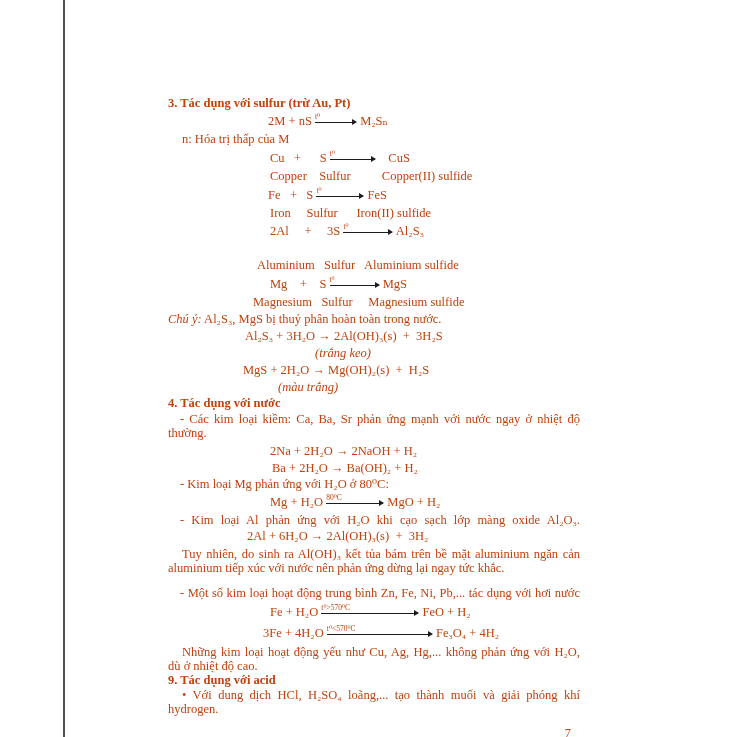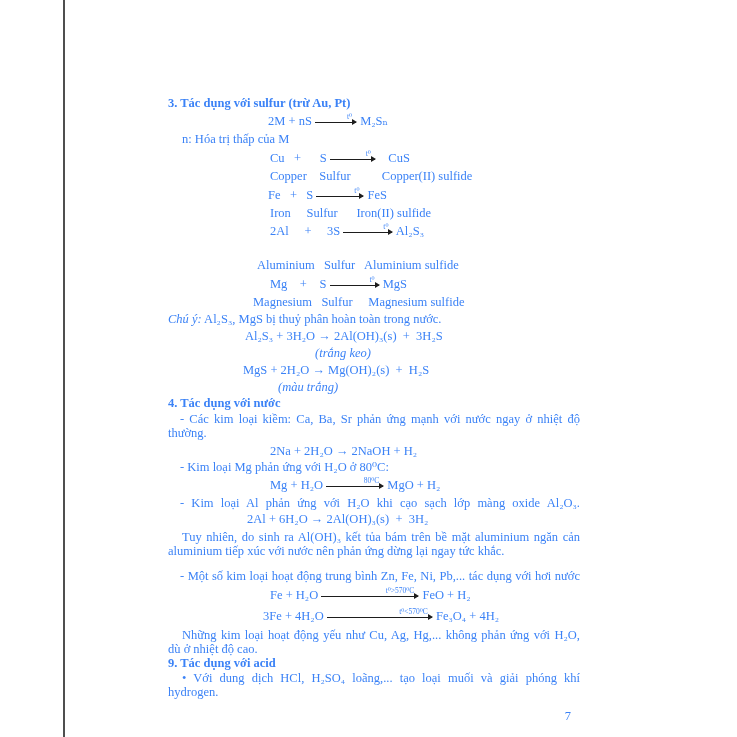--- a/index.html
+++ b/index.html
@@ -1,30 +1,30 @@
 <!DOCTYPE html>
 <html><head>
 <meta charset="utf-8">
 <style>
   html,body{margin:0;padding:0;background:#ffffff;}
   .page{position:relative;width:610px;height:737px;background:#ffffff;overflow:hidden;
-        font-family:"Liberation Serif","DejaVu Serif",serif;color:#3b82f6;}
+        font-family:"Liberation Serif","DejaVu Serif",serif;color:#c2410c;}
   .vline{position:absolute;top:0;bottom:0;width:2px;background:#4f4f4f;}
   .vline.left{left:63px;}
   .vline.right{left:672px;}
   .content{position:absolute;left:168px;top:96px;width:412px;font-size:12.5px;line-height:14px;}
   .ln{white-space:pre;min-height:14px;}
   .b{font-weight:bold;}
   .it{font-style:italic;}
   .jl{white-space:normal;text-align:justify;text-align-last:justify;}
   .arw{display:inline-block;position:relative;height:9px;vertical-align:0px;}
   .arw .bar{position:absolute;left:0;right:1px;bottom:2px;height:0;border-bottom:1.2px solid #1d1d1d;}
   .arw .bar::after{content:"";position:absolute;right:-1px;bottom:-3.4px;width:0;height:0;
        border-left:5.5px solid #1d1d1d;border-top:3px solid transparent;border-bottom:3px solid transparent;}
-  .arw .lbl{position:absolute;left:0;right:5px;bottom:4.5px;text-align:right;
+  .arw .lbl{position:absolute;left:0;right:5px;bottom:4.5px;text-align:left;
        font-size:7.5px;line-height:8px;white-space:nowrap;}
   .pagenum{text-align:right;padding-right:9px;white-space:normal;}
 </style>
 </head>
 <body>
 
 <div class="page">
   <div class="vline left"></div>
   <div class="vline right"></div>
 
@@ -61,20 +61,21 @@
     <div class="ln" style="margin-top:3px;margin-left:75px">MgS + 2H₂O → Mg(OH)₂(s)  +  H₂S</div>
 
     <div class="ln it" style="margin-top:3px;margin-left:110px">(màu trắng)</div>
 
     <div class="ln b" style="margin-top:2px">4. Tác dụng với nước</div>
 
     <div class="ln jl" style="margin-top:2px;text-indent:12px">- Các kim loại kiềm: Ca, Ba, Sr phản ứng mạnh với nước ngay ở nhiệt độ thường.</div>
 
     <div class="ln" style="margin-top:4px;margin-left:102px">2Na + 2H₂O → 2NaOH + H₂</div>
 
+    <div class="ln" style="margin-top:3px;margin-left:104px">Ba + 2H₂O → Ba(OH)₂ + H₂</div>
 
     <div class="ln" style="margin-top:2px;text-indent:12px">- Kim loại Mg phản ứng với H₂O ở 80⁰C:</div>
 
     <div class="ln" style="margin-top:4px;margin-left:102px"><span>Mg + H₂O </span><span class="arw" style="width:58px"><span class="lbl">80⁰C</span><span class="bar"></span></span><span> MgO + H₂</span></div>
 
     <div class="ln jl" style="margin-top:4px;text-indent:12px">- Kim loại Al phản ứng với H₂O khi cạo sạch lớp màng oxide Al₂O₃.</div>
 
     <div class="ln" style="margin-top:2px;margin-left:79px">2Al + 6H₂O → 2Al(OH)₃(s)  +  3H₂</div>
 
     <div class="ln jl" style="margin-top:4px;text-indent:14px">Tuy nhiên, do sinh ra Al(OH)₃ kết tủa bám trên bề mặt aluminium ngăn cản</div>
@@ -84,19 +85,19 @@
 
     <div class="ln" style="margin-top:5px;margin-left:102px"><span>Fe + H₂O </span><span class="arw" style="width:98px"><span class="lbl">t⁰&gt;570⁰C</span><span class="bar"></span></span><span> FeO + H₂</span></div>
 
     <div class="ln" style="margin-top:7px;margin-left:95px"><span>3Fe + 4H₂O </span><span class="arw" style="width:106px"><span class="lbl">t⁰&lt;570⁰C</span><span class="bar"></span></span><span> Fe₃O₄ + 4H₂</span></div>
 
     <div class="ln jl" style="margin-top:5px;text-indent:14px">Những kim loại hoạt động yếu như Cu, Ag, Hg,... không phản ứng với H₂O,</div>
     <div class="ln">dù ở nhiệt độ cao.</div>
 
     <div class="ln b">9. Tác dụng với acid</div>
 
-    <div class="ln jl" style="margin-top:1px;text-indent:14px">• Với dung dịch HCl, H₂SO₄ loãng,... tạo loại muối và giải phóng khí</div>
+    <div class="ln jl" style="margin-top:1px;text-indent:14px">• Với dung dịch HCl, H₂SO₄ loãng,... tạo thành muối và giải phóng khí</div>
     <div class="ln">hydrogen.</div>
 
     <div class="ln pagenum" style="margin-top:10px">7</div>
 
   </div>
 </div>
 
 </body></html>

